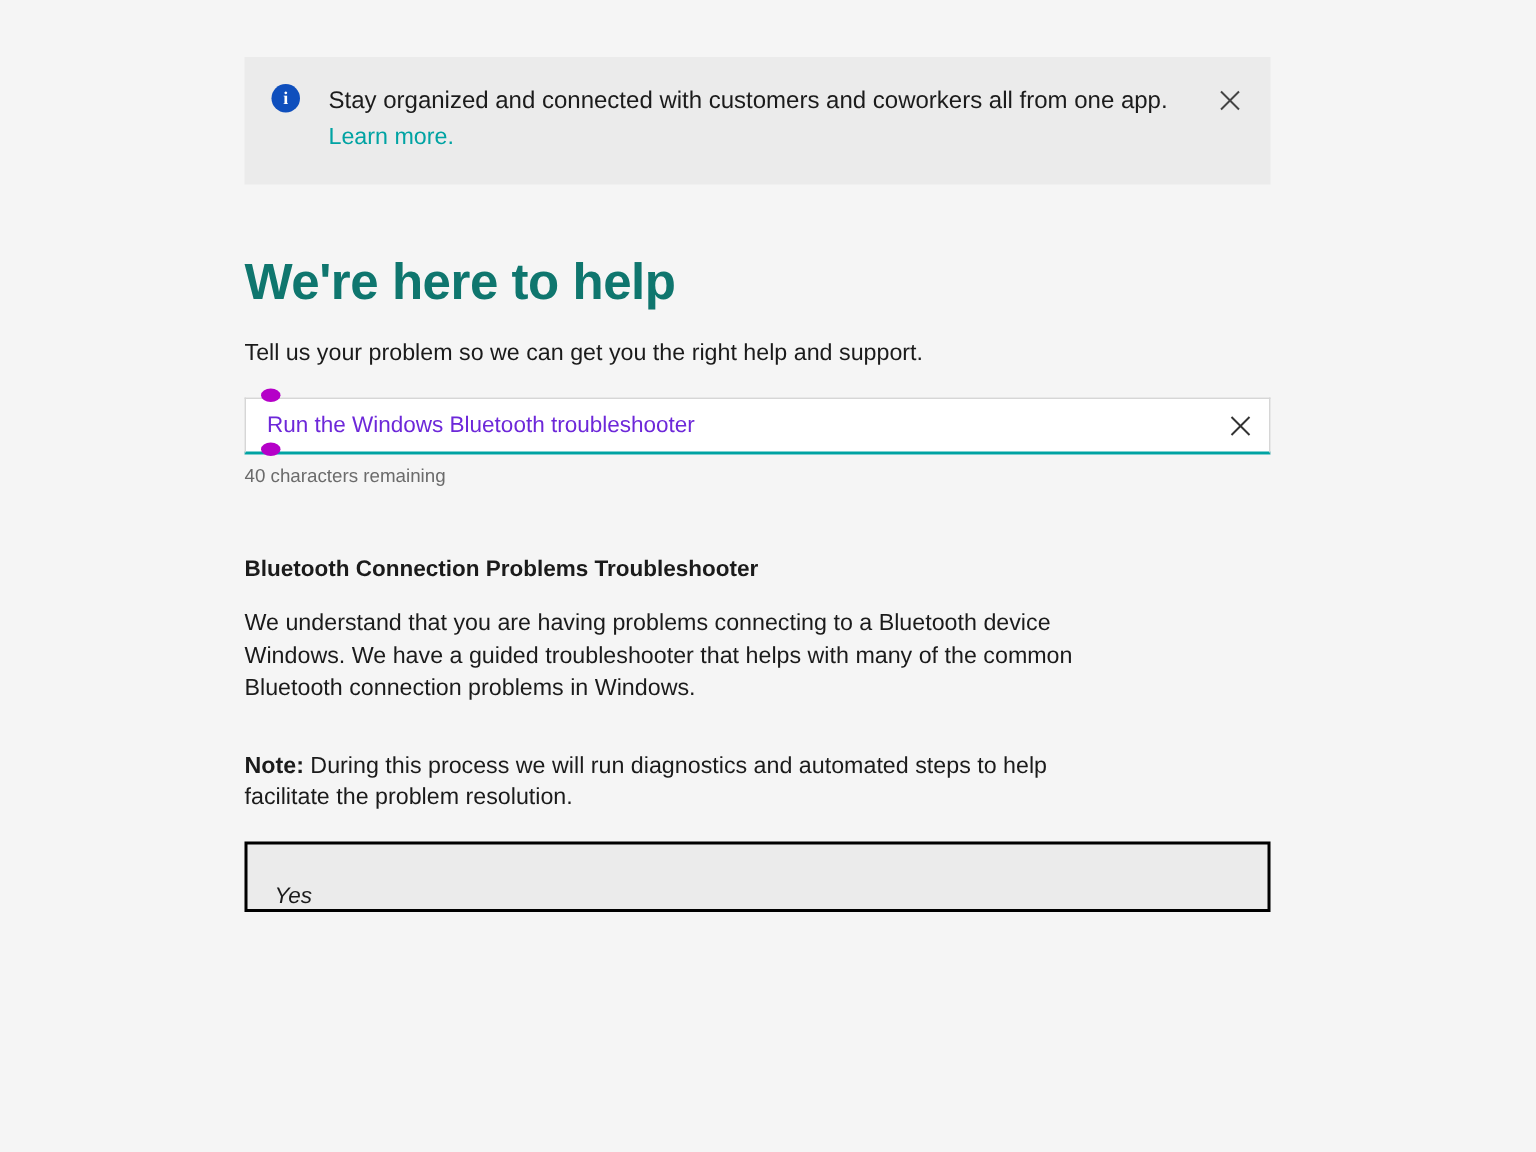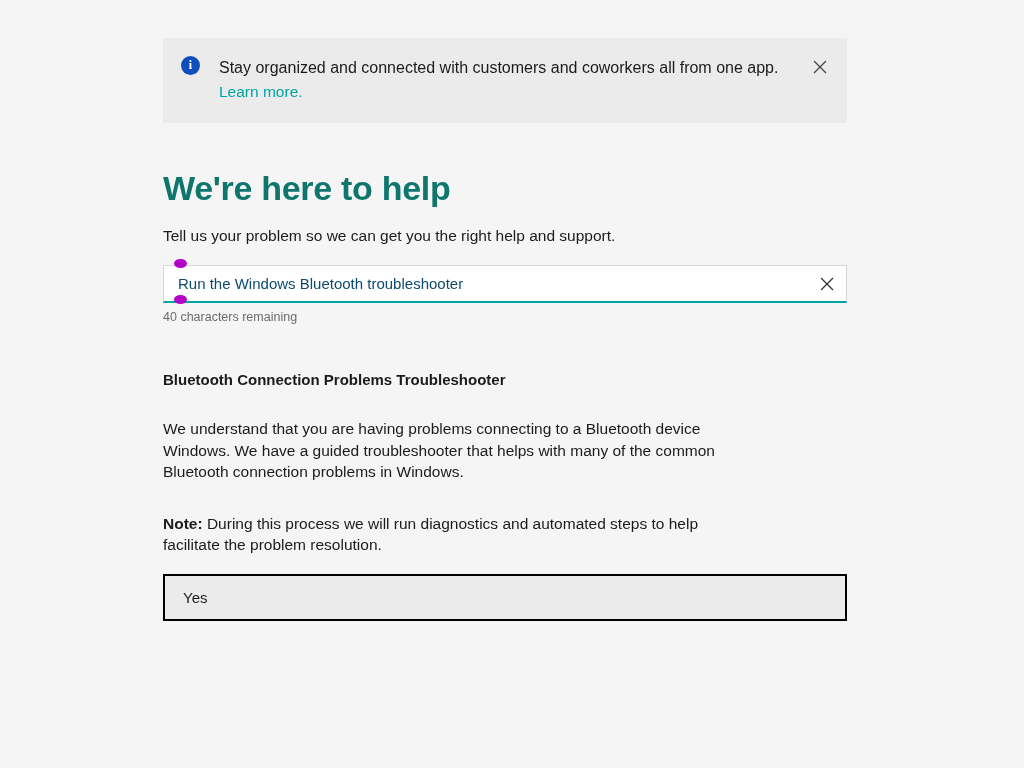--- a/index.html
+++ b/index.html
@@ -102,21 +102,21 @@
     display: flex;
     align-items: center;
   }
   .search-input {
     flex: 1;
     border: none;
     outline: none;
     background: transparent;
     font-family: "Liberation Sans", sans-serif;
     font-size: 15px;
-    color: #0c4a6e;
+    color: #6d28d9;
     padding: 0 10px 0 14px;
   }
   .search-clear {
     width: 38px;
     height: 36px;
     display: flex;
     align-items: center;
     justify-content: center;
     cursor: pointer;
     color: #333;
@@ -141,21 +141,21 @@
 
   
   .section-title {
     margin-top: 45px;
     font-size: 15px;
     font-weight: bold;
     line-height: 22px;
     color: #1b1b1b;
   }
   .para {
-    margin-top: 27px;
+    margin-top: 14px;
     font-size: 15.5px;
     line-height: 21.5px;
     color: #1b1b1b;
     max-width: 590px;
   }
   .para.note { margin-top: 30px; }
   .para b { font-weight: bold; }
   .question {
     margin-top: 33px;
     font-size: 15.5px;
@@ -164,27 +164,28 @@
     color: #1b1b1b;
     max-width: 560px;
   }
 
   
   .choice {
     margin-top: 18px;
     height: 47px;
     background: #ebebeb;
     display: flex;
-    align-items: center;
+    align-items: flex-end;
     padding-left: 18px;
     box-sizing: border-box;
     font-size: 15px;
     color: #1b1b1b;
     cursor: pointer;
     border: 1px solid transparent;
+    font-style: italic;
   }
   .choice.selected {
     border: 2px solid #000000;
   }
   .choice.second { margin-top: 20px; }
 </style>
 </head>
 <body>
 
 <div class="page">

